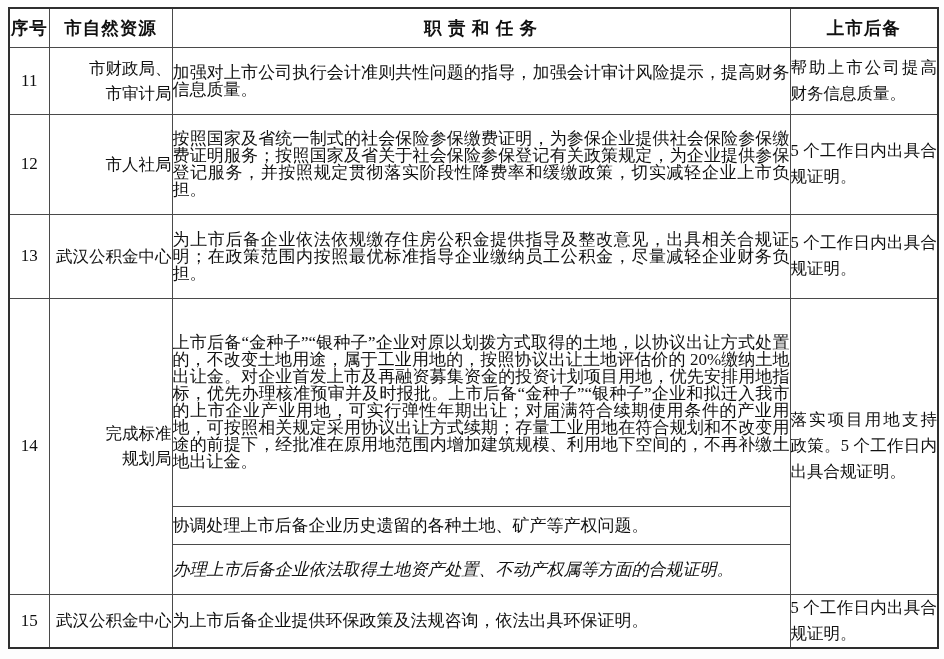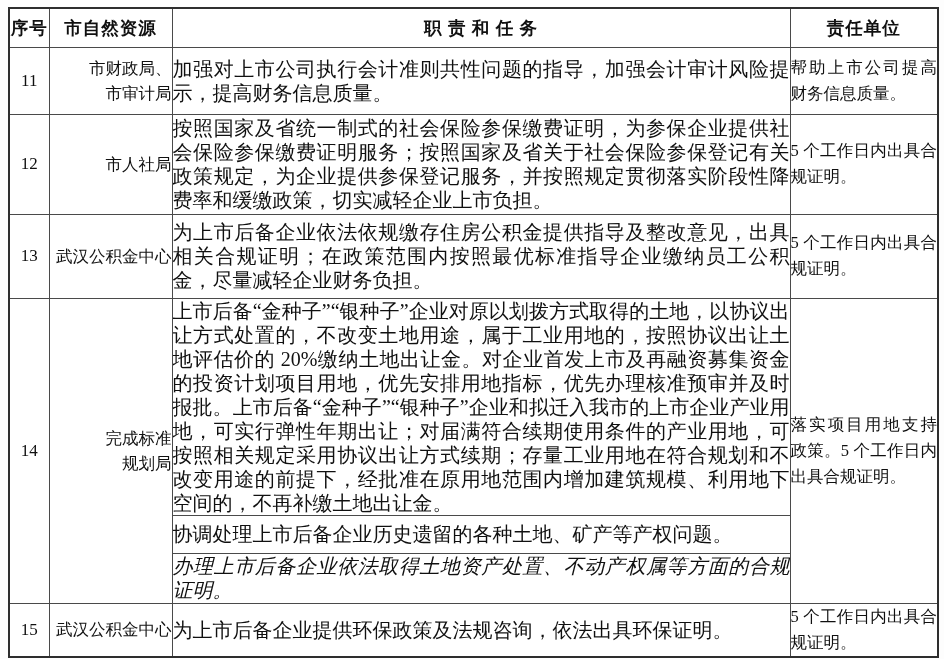--- a/index.html
+++ b/index.html
@@ -60,22 +60,22 @@
     vertical-align: middle;
     font-size: 16.5px;
     white-space: pre-line;
     line-height: 25px;
     padding: 0 4px;
   }
   td.c-task {
     text-align: justify;
     text-justify: inter-character;
     vertical-align: middle;
-    font-size: 20px;
-    line-height: 24px;
+    font-size: 17px;
+    line-height: 17px;
     padding: 4px 11px;
     margin-top: 16px;
   }
   td.c-std {
     text-align: justify;
     text-justify: inter-character;
     vertical-align: middle;
     font-size: 16.5px;
     line-height: 26px;
     padding: 4px 9px;
@@ -91,21 +91,21 @@
       <col class="w-unit">
       <col class="w-task">
       <col class="w-std">
     </colgroup>
 
     <tbody>
         <tr class="h-hdr">
       <th>序号</th>
       <th>市自然资源</th>
       <th>职 责 和 任 务</th>
-      <th>责任单位</th>
+      <th>上市后备</th>
     </tr>
 
     <tr class="h-r11">
       <td class="c-no">11</td>
       <td class="c-unit">市财政局、
 市审计局</td>
       <td class="c-task">加强对上市公司执行会计准则共性问题的指导，加强会计审计风险提示，提高财务信息质量。</td>
       <td class="c-std">帮助上市公司提高财务信息质量。</td>
     </tr>
 

